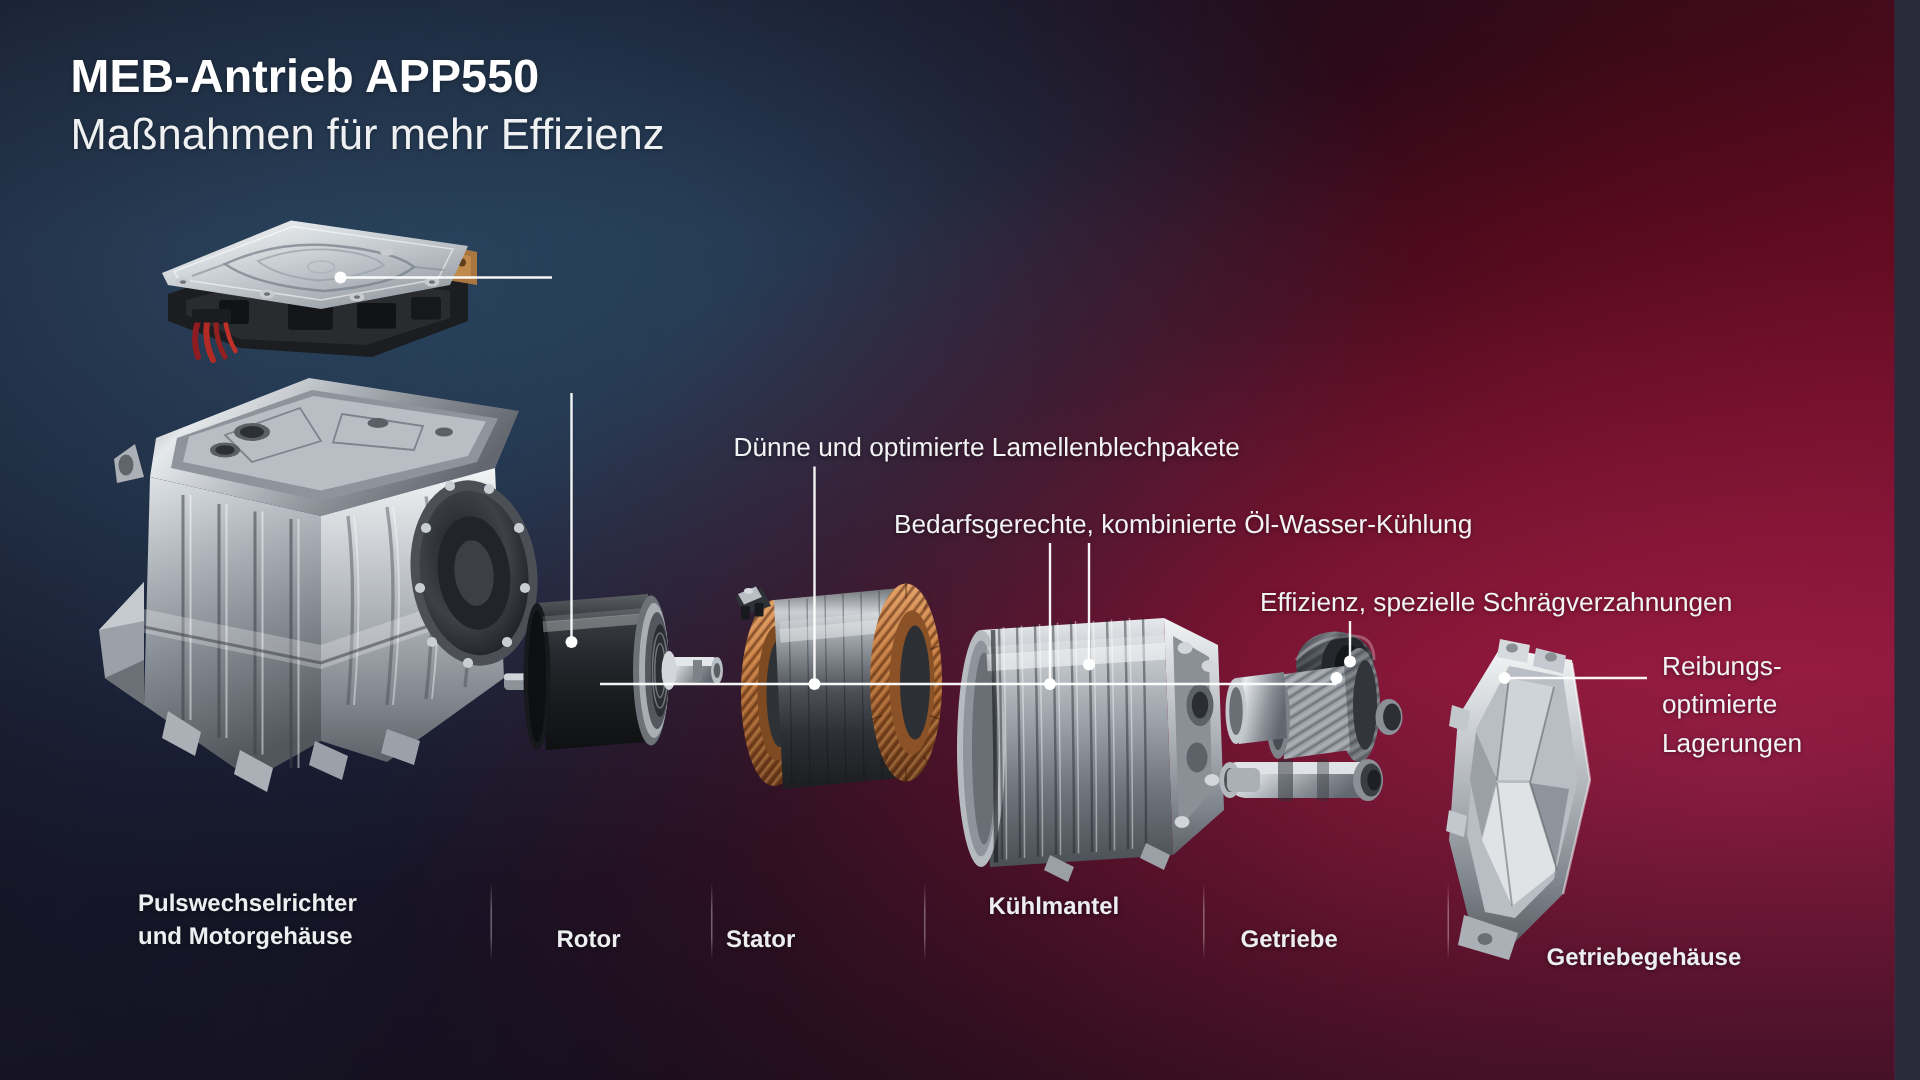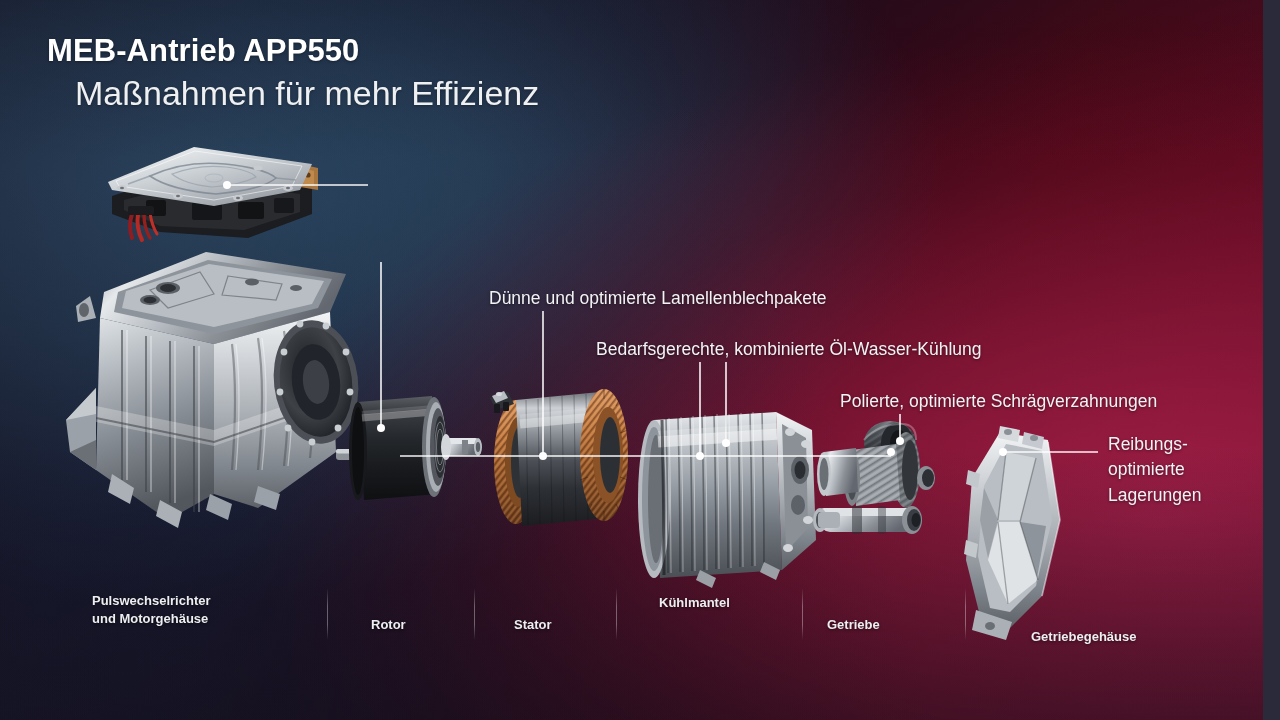--- a/index.html
+++ b/index.html
@@ -39,39 +39,38 @@
   }
 
   
   .title-block { position:absolute; left:47px; top:35px; }
   .title-main {
     font-size:31px; font-weight:bold; color:#fff;
     letter-spacing:.1px; line-height:1.05;
     text-shadow:0 1px 3px rgba(0,0,0,.35);
   }
   .title-sub {
-    font-size:34px; font-weight:400; color:#eef0f2;
+    font-size:29px; font-weight:400; color:#eef0f2;
     line-height:1.25; margin-top:4px;
     text-shadow:0 1px 3px rgba(0,0,0,.3);
-    margin-left:28px;
   }
 
   
   .callout {
     position:absolute; color:#f2f3f5; font-size:17.5px;
     font-weight:400; line-height:1.35; white-space:pre-line;
     text-shadow:0 1px 3px rgba(0,0,0,.45);
   }
 
   
   #leaders { position:absolute; inset:0; }
 
   
   .blabel {
-    position:absolute; color:#eceef0; font-size:13px;
+    position:absolute; color:#eceef0; font-size:16px;
     font-weight:bold; line-height:1.35; white-space:pre-line;
     text-shadow:0 1px 3px rgba(0,0,0,.5);
   }
   .divider {
     position:absolute; width:1px;
     background:linear-gradient(180deg, rgba(255,255,255,0) 0%, rgba(255,255,255,.34) 35%, rgba(255,255,255,.34) 70%, rgba(255,255,255,0) 100%);
   }
 
   
   .part { position:absolute; }
@@ -510,32 +509,32 @@
     </g>
   </svg>
 
   <div class="title-block">
     <div class="title-main">MEB-Antrieb APP550</div>
     <div class="title-sub">Maßnahmen für mehr Effizienz</div>
   </div>
 
   <div class="callout" style="left:489px; top:287px;">Dünne und optimierte Lamellenblechpakete</div>
   <div class="callout" style="left:596px; top:338px;">Bedarfsgerechte, kombinierte Öl-Wasser-Kühlung</div>
-  <div class="callout" style="left:840px; top:390px;">Polierte, optimierte Schrägverzahnungen</div>
+  <div class="callout" style="left:840px; top:390px;">Effizienz, spezielle Schrägverzahnungen</div>
   <div class="callout" style="left:1108px; top:432px; line-height:1.45;">Reibungs-
 optimierte
 Lagerungen</div>
 
   <div class="divider" style="left:327px; top:588px; height:52px;"></div>
   <div class="divider" style="left:474px; top:588px; height:52px;"></div>
   <div class="divider" style="left:616px; top:588px; height:52px;"></div>
   <div class="divider" style="left:802px; top:588px; height:52px;"></div>
   <div class="divider" style="left:965px; top:588px; height:52px;"></div>
 
   <div class="blabel" style="left:92px;  top:592px;">Pulswechselrichter
 und Motorgehäuse</div>
   <div class="blabel" style="left:371px; top:616px;">Rotor</div>
-  <div class="blabel" style="left:514px; top:616px;text-align:right;">Stator</div>
+  <div class="blabel" style="left:484px; top:616px;text-align:right;">Stator</div>
   <div class="blabel" style="left:659px; top:594px;">Kühlmantel</div>
   <div class="blabel" style="left:827px; top:616px;">Getriebe</div>
   <div class="blabel" style="left:1031px; top:616px;margin-top:12px;">Getriebegehäuse</div>
 
 </div>
 
 </body></html>

